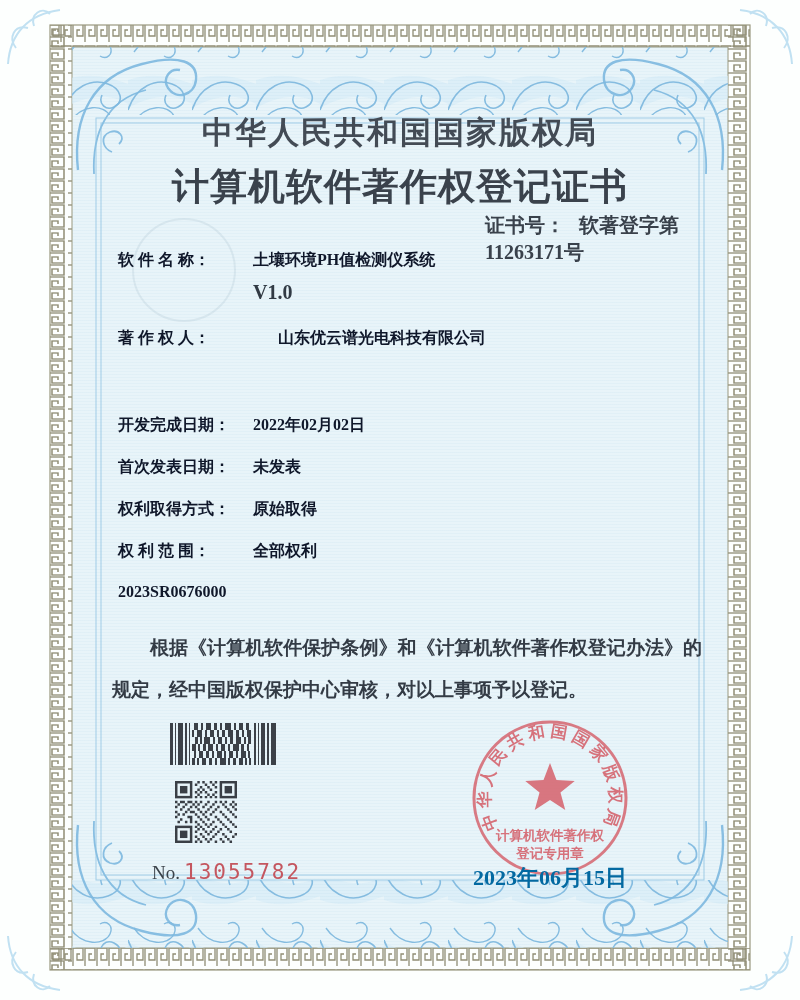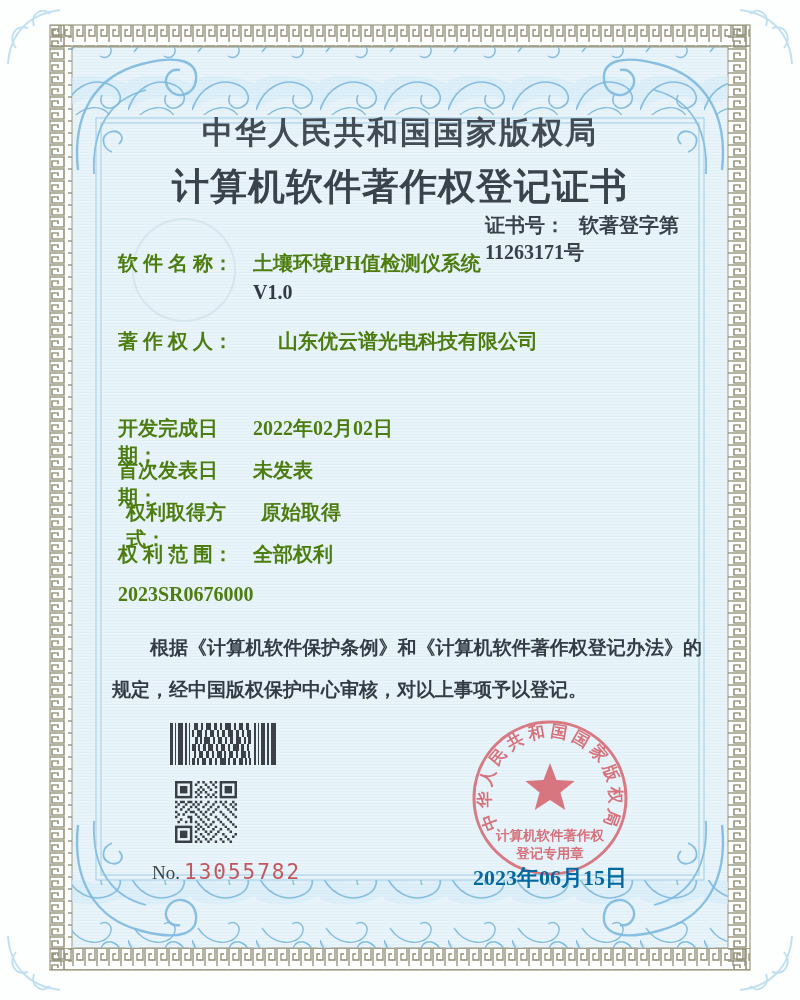--- a/index.html
+++ b/index.html
@@ -24,29 +24,29 @@
   .cert-title {
     left: 0; top: 162px; width: 100%; text-align: center;
     font-size: 37px; font-weight: bold; letter-spacing: 1px; color: #3a424c;
   }
   .cert-no {
     left: 400px; top: 212px; width: 295px; text-align: left;
     font-size: 20px; font-weight: bold; color: #39414b;
     padding-left: 85px;
   }
   .cert-no .lbl { margin-right: 14px; }
-  .field-row { display: flex; font-size: 20px; font-weight: bold; color: #4d7c0f; }
+  .field-row { display: flex; font-size: 16px; font-weight: bold; color: #0f172a; }
   .field-row .flabel { width: 135px; flex: 0 0 135px; }
   .field-row .fvalue { padding-left: 0; }
   .row-name   { left: 118px; top: 250px; width: 580px; }
   .row-name2  { left: 253px; top: 281px; font-size: 20px; font-weight: bold; color: #313a44; }
   .row-owner  { left: 118px; top: 328px; width: 580px; gap: 25px; }
   .row-d0 { left: 118px; top: 415px; width: 580px; }
   .row-d1 { left: 118px; top: 457px; width: 580px; }
-  .row-d2 { left: 118px; top: 499px; width: 580px; margin-left: 8px; }
+  .row-d2 { left: 118px; top: 499px; width: 580px; }
   .row-d3 { left: 118px; top: 541px; width: 580px; }
   .row-d4 { left: 118px; top: 583px; width: 580px; }
   .statement {
     left: 112px; top: 627px; width: 590px;
     font-size: 19px; font-weight: 600; color: #333b45;
     line-height: 42px; text-indent: 2em; text-align: justify;
   }
   .barcode { left: 170px; top: 723px; }
   .qrcode  { left: 175px; top: 781px; }
   .serial  { left: 152px; top: 860px; font-size: 19px; color: #3a424a; }

